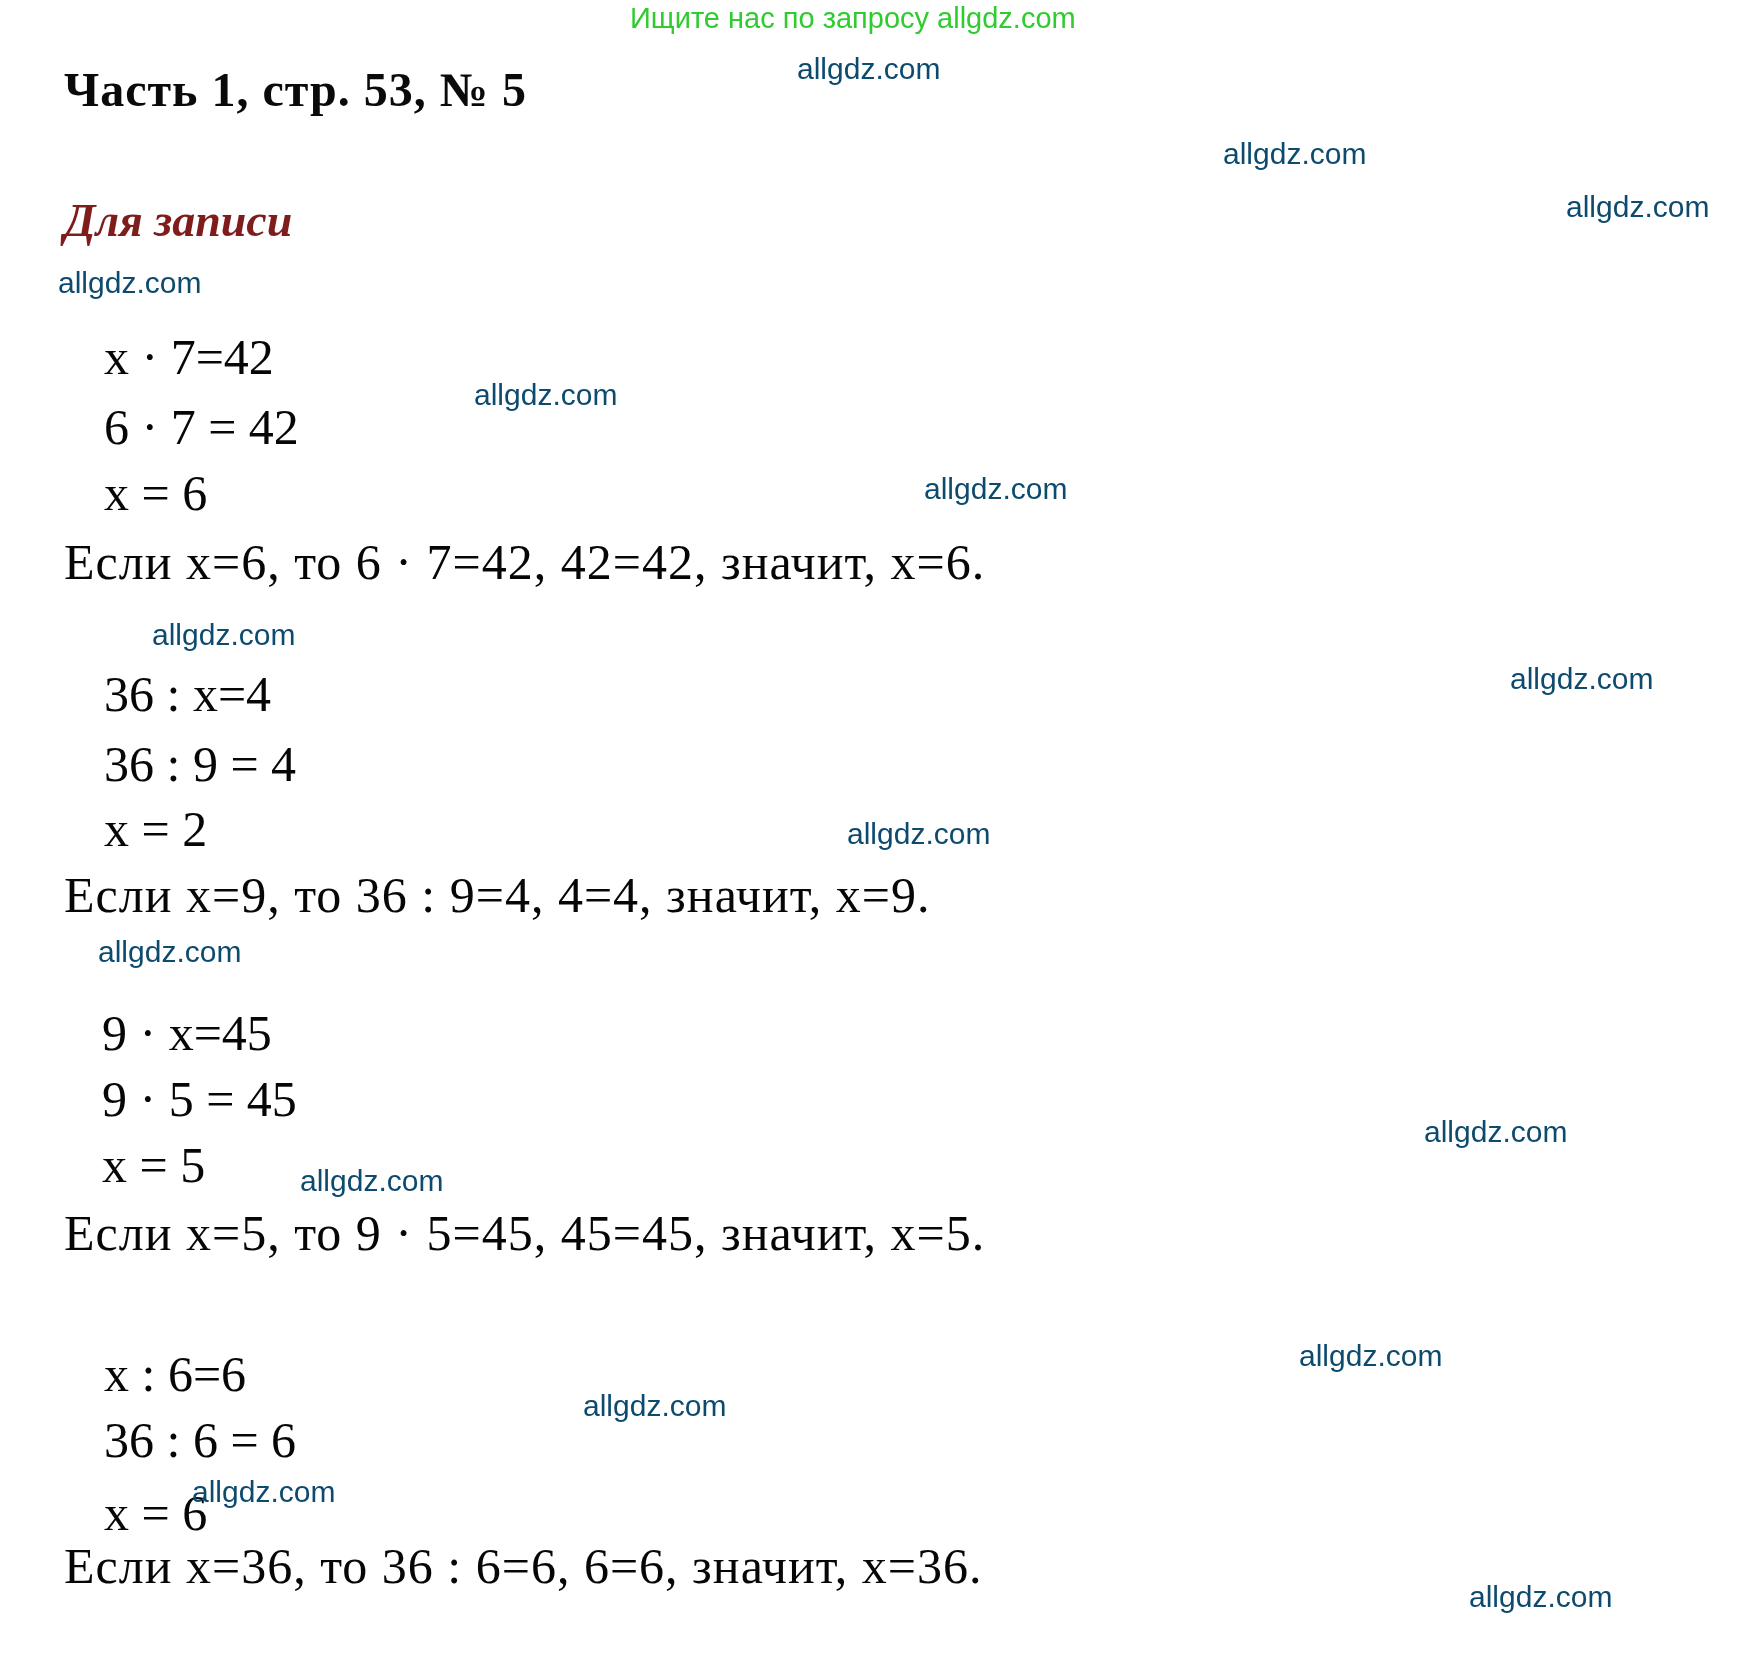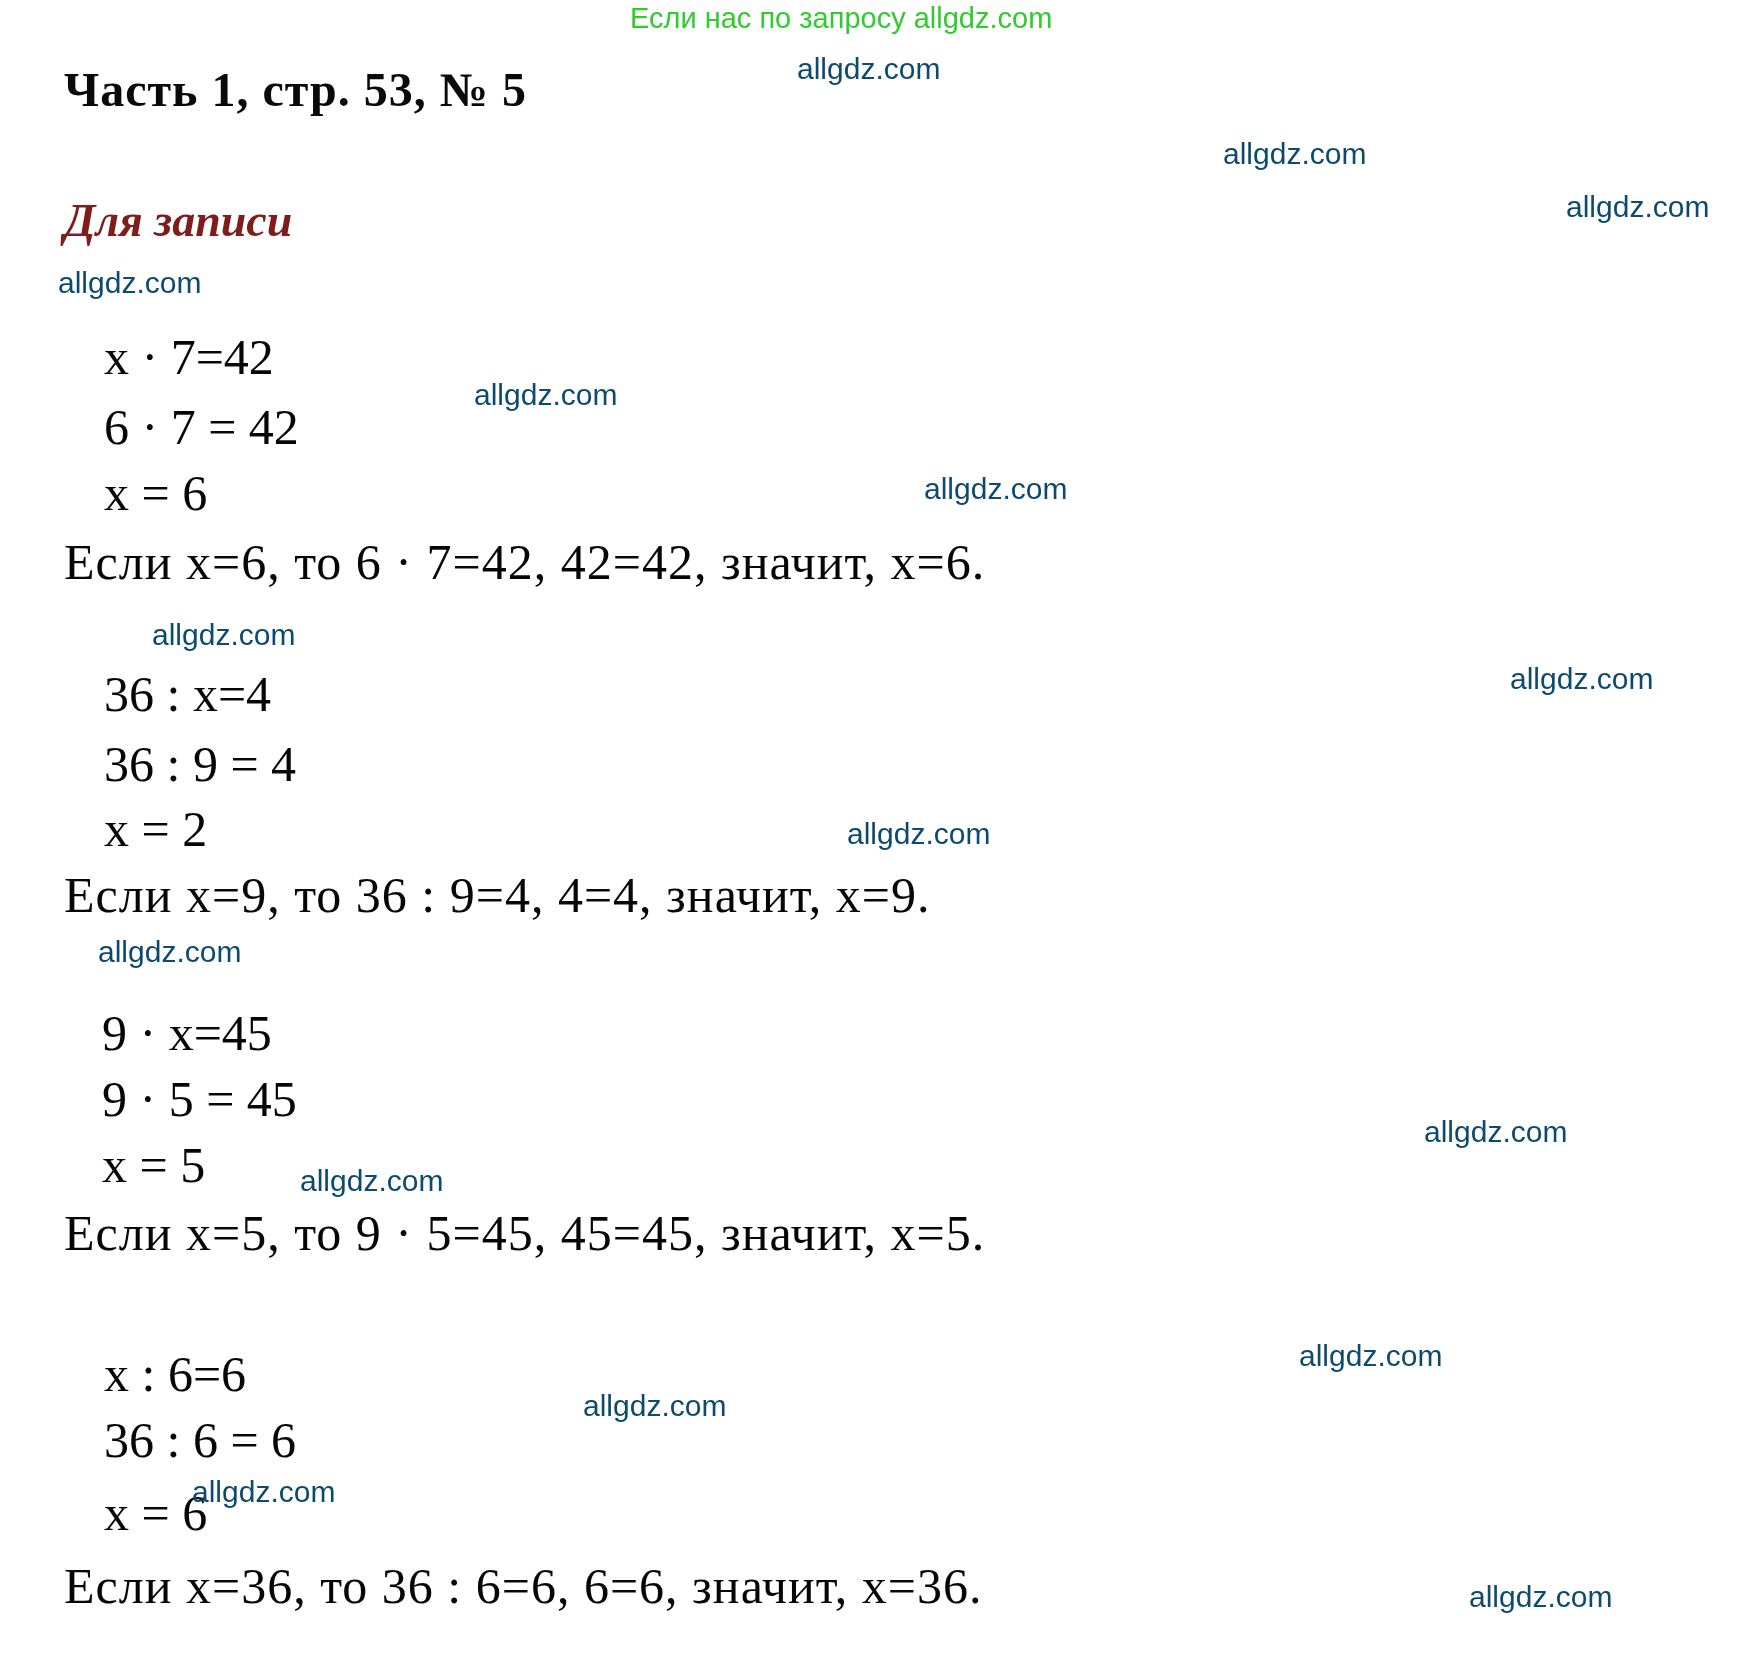--- a/index.html
+++ b/index.html
@@ -60,21 +60,21 @@
     font-size: 28px;
     color: #5c2d91;
     letter-spacing: 0.5px;
   }
 </style>
 </head>
 <body>
 
 <div class="page">
 
-  <div class="abs promo" style="left:630px; top:2px;">Если нас по запросу allgdz.com</div>
+  <div class="abs promo" style="left:630px; top:2px;">Ищите нас по запросу allgdz.com</div>
 
   <div class="abs wm" style="left:797px; top:52px;">allgdz.com</div>
 
   <h1 class="abs title" style="left:64px; top:62px;">Часть 1, стр. 53, № 5</h1>
 
   <div class="abs wm" style="left:1223px; top:137px;">allgdz.com</div>
 
   <div class="abs wm" style="left:1566px; top:190px;">allgdz.com</div>
 
   <h2 class="abs subtitle" style="left:64px; top:194px;">Для записи</h2>
@@ -103,17 +103,17 @@
   <div class="abs eq" style="left:62px; top:1136px;">x = 5</div>
   <div class="abs wm" style="left:300px; top:1164px;">allgdz.com</div>
   <div class="abs check" style="left:64px; top:1204px;">Если x=5, то 9 · 5=45, 45=45, значит, x=5.</div>
 
   <div class="abs wm" style="left:1299px; top:1339px;">allgdz.com</div>
   <div class="abs eq" style="left:64px; top:1345px;">x : 6=6</div>
   <div class="abs wm" style="left:583px; top:1389px;">allgdz.com</div>
   <div class="abs eq" style="left:64px; top:1411px;">36 : 6 = 6</div>
   <div class="abs eq" style="left:64px; top:1484px;">x = 6</div>
   <div class="abs wm" style="left:192px; top:1475px;">allgdz.com</div>
-  <div class="abs check" style="left:64px; top:1537px;margin-top:20px;">Если x=36, то 36 : 6=6, 6=6, значит, x=36.</div>
+  <div class="abs check" style="left:64px; top:1537px;">Если x=36, то 36 : 6=6, 6=6, значит, x=36.</div>
 
   <div class="abs wm" style="left:1469px; top:1580px;">allgdz.com</div>
 
 </div>
 
 </body></html>

